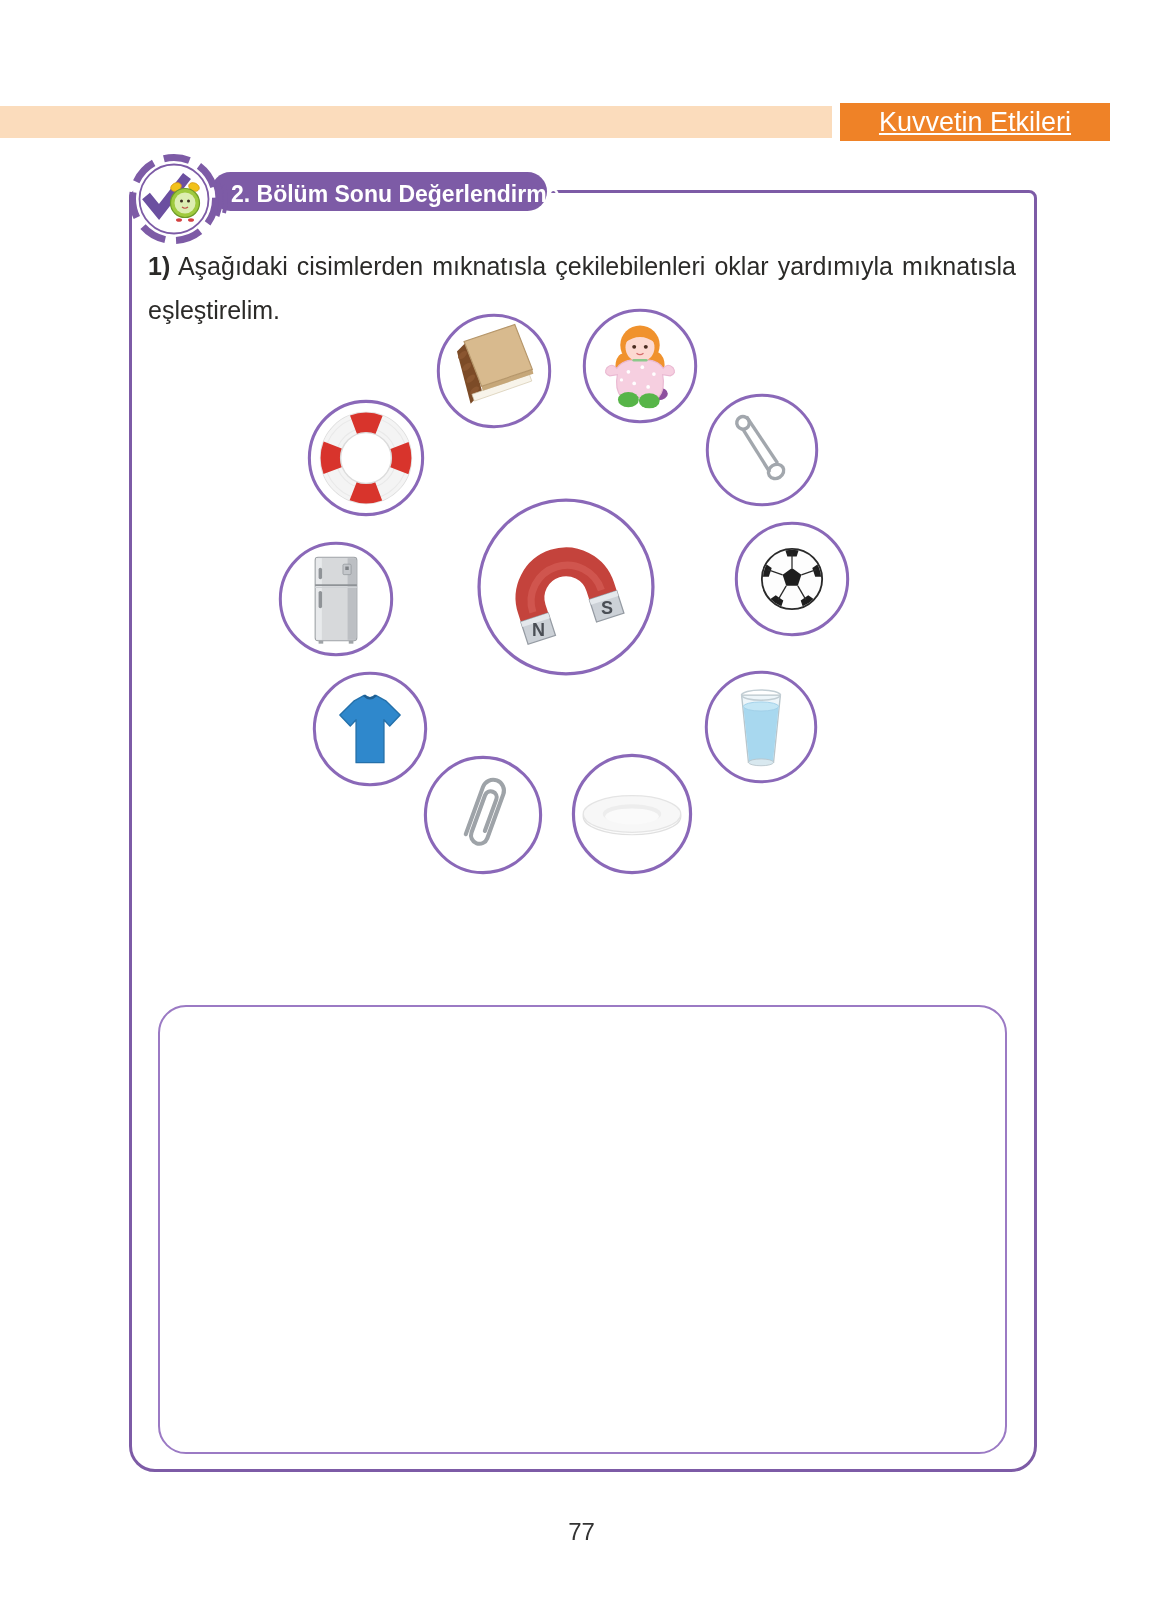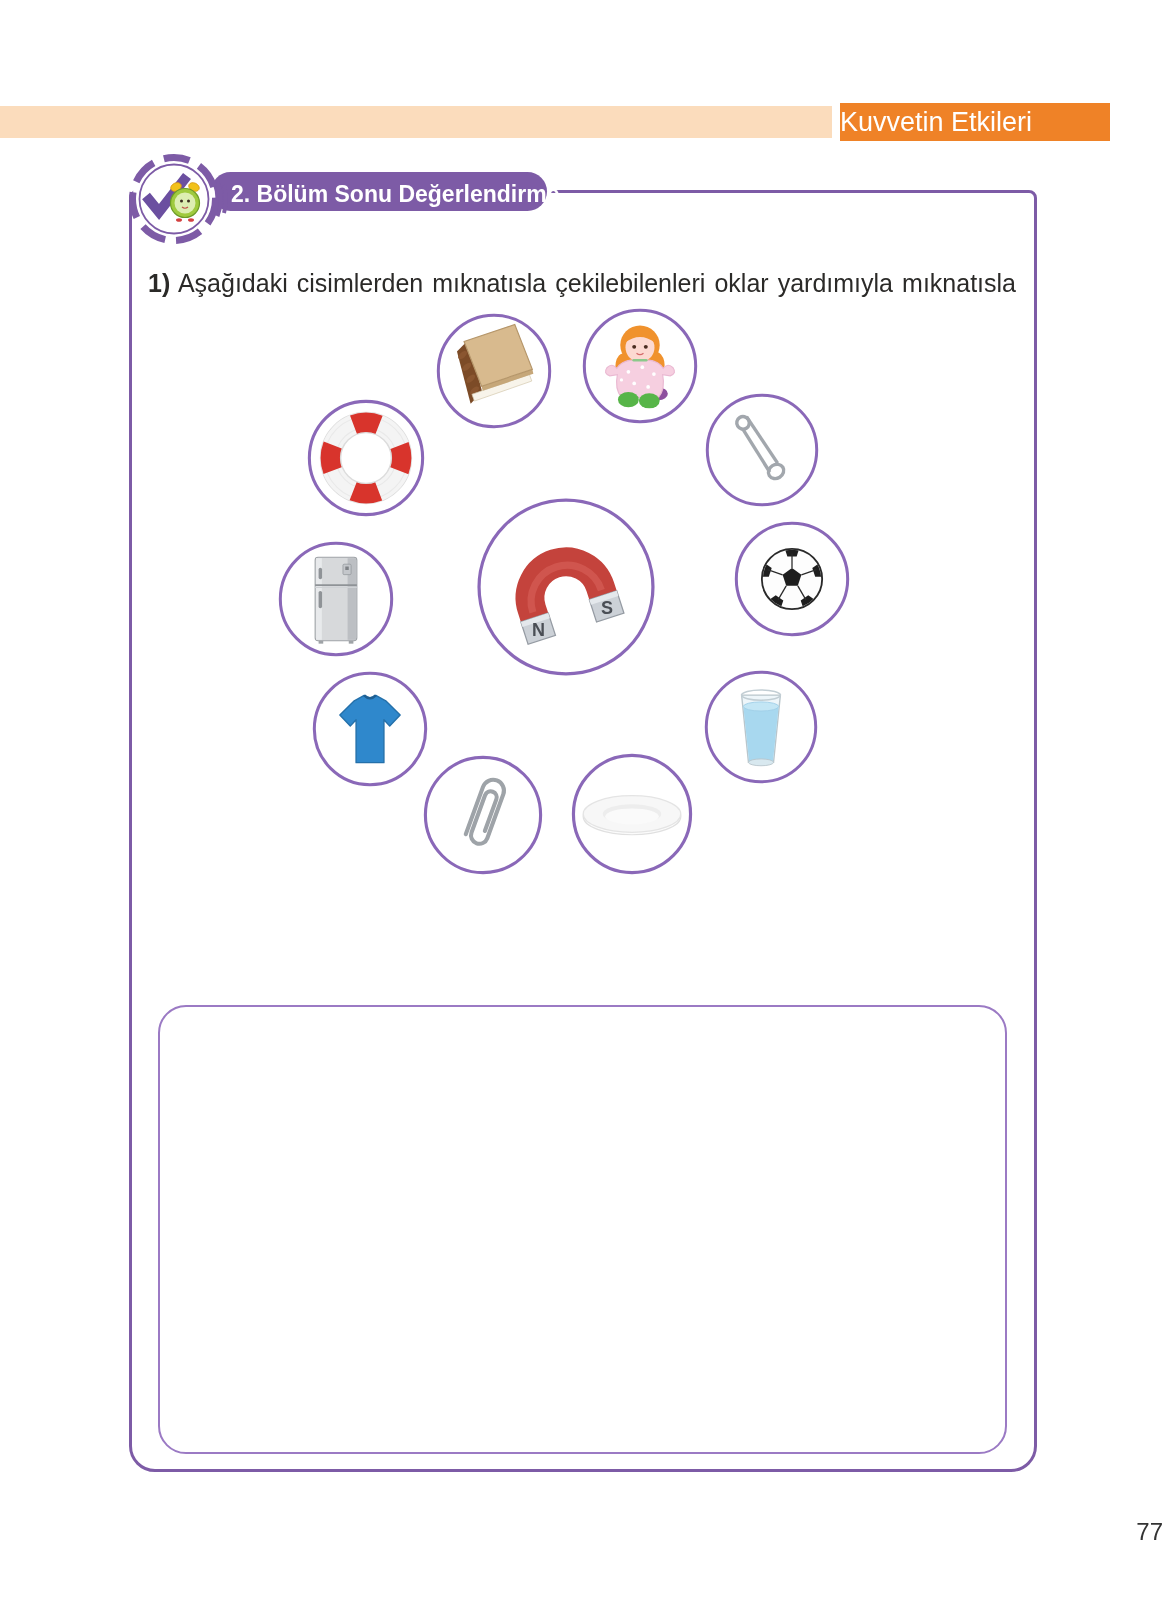--- a/index.html
+++ b/index.html
@@ -5,52 +5,52 @@
   html,body{margin:0;padding:0;background:#ffffff;}
   body{
     width:1163px;height:1616px;position:relative;overflow:hidden;
     font-family:"Liberation Sans","DejaVu Sans",sans-serif;
     color:#2b2a28;
   }
   .abs{position:absolute;}
   
   .band{left:0;top:106px;width:832px;height:32px;background:#fbdcbc;}
   .tab{left:840px;top:103px;width:270px;height:38px;background:#ef8227;
-       color:#fff;font-size:27px;line-height:38px;}
+       color:#fff;font-size:27px;line-height:38px;text-align:center;text-decoration:underline;}
   
   .container{
     left:129px;top:190px;width:908px;height:1282px;
     border:3px solid #7d5ba6;border-radius:8px 8px 26px 26px;
     box-sizing:border-box;z-index:1;
   }
   
   .pill{
     left:211px;top:172px;width:336px;height:39px;border-radius:23px;
     background:#7d5ba6;box-shadow:0 0 0 4px #ffffff;z-index:3;
     color:#ffffff;font-weight:bold;font-size:23px;line-height:45px;
     padding-left:20px;box-sizing:border-box;white-space:nowrap;
   }
   .emblem{left:124px;top:149px;width:100px;height:100px;z-index:4;}
   .emblem svg{overflow:visible;display:block;}
   
   .question{left:148px;width:868px;font-size:25px;line-height:44px;z-index:2;}
-  .q1{top:244px;margin-top:17px;}
+  .q1{top:244px;}
   .q2{top:926px;}
   .jline{text-align:justify;text-align-last:justify;}
   .nline{white-space:nowrap;}
   .qnum{font-weight:bold;}
   
   .circle{z-index:2;}
   .circle svg{display:block;}
   
   .drawbox{
     left:158px;top:1005px;width:849px;height:449px;
     border:2.5px solid #9b7ac4;border-radius:28px;box-sizing:border-box;z-index:2;
   }
-  .pagenum{left:0;top:1518px;width:1163px;text-align:right;font-size:24px;color:#333;}
+  .pagenum{left:0;top:1518px;width:1163px;text-align:center;font-size:24px;color:#333;}
 </style>
 </head>
 <body>
 
 <div class="abs band"></div>
 <div class="abs tab">
   <span>Kuvvetin Etkileri</span>
 </div>
 
 <div class="abs container"></div>
@@ -79,20 +79,21 @@
     </g>
   </svg>
 </div>
 
 <div class="abs pill">
   <span>2. Bölüm Sonu Değerlendirme</span>
 </div>
 
 <div class="abs question q1">
   <div class="jline"><span class="qnum">1)</span> <span>Aşağıdaki cisimlerden mıknatısla çekilebilenleri oklar yardımıyla mıknatısla</span></div>
+  <div>eşleştirelim.</div>
 </div>
 
 <div class="abs circle" style="left:436px;top:313px">
   <svg width="116" height="116" viewBox="0 0 100 100">
     <circle cx="50" cy="50" r="48" fill="#fff" stroke="#8a68b8" stroke-width="2.6"></circle>
     <g transform="rotate(-6 50 50)">
       <polygon points="20,30 31,21 38,67 27,76" fill="#7c4b27"></polygon>
       <ellipse cx="24.5" cy="33.5" rx="4.6" ry="2.4" fill="#8a5630" transform="rotate(-35 24.5 33.5)"></ellipse>
       <ellipse cx="27" cy="44" rx="4.6" ry="2.4" fill="#8a5630" transform="rotate(-35 27 44)"></ellipse>
       <ellipse cx="29.3" cy="54.5" rx="4.6" ry="2.4" fill="#8a5630" transform="rotate(-35 29.3 54.5)"></ellipse>

